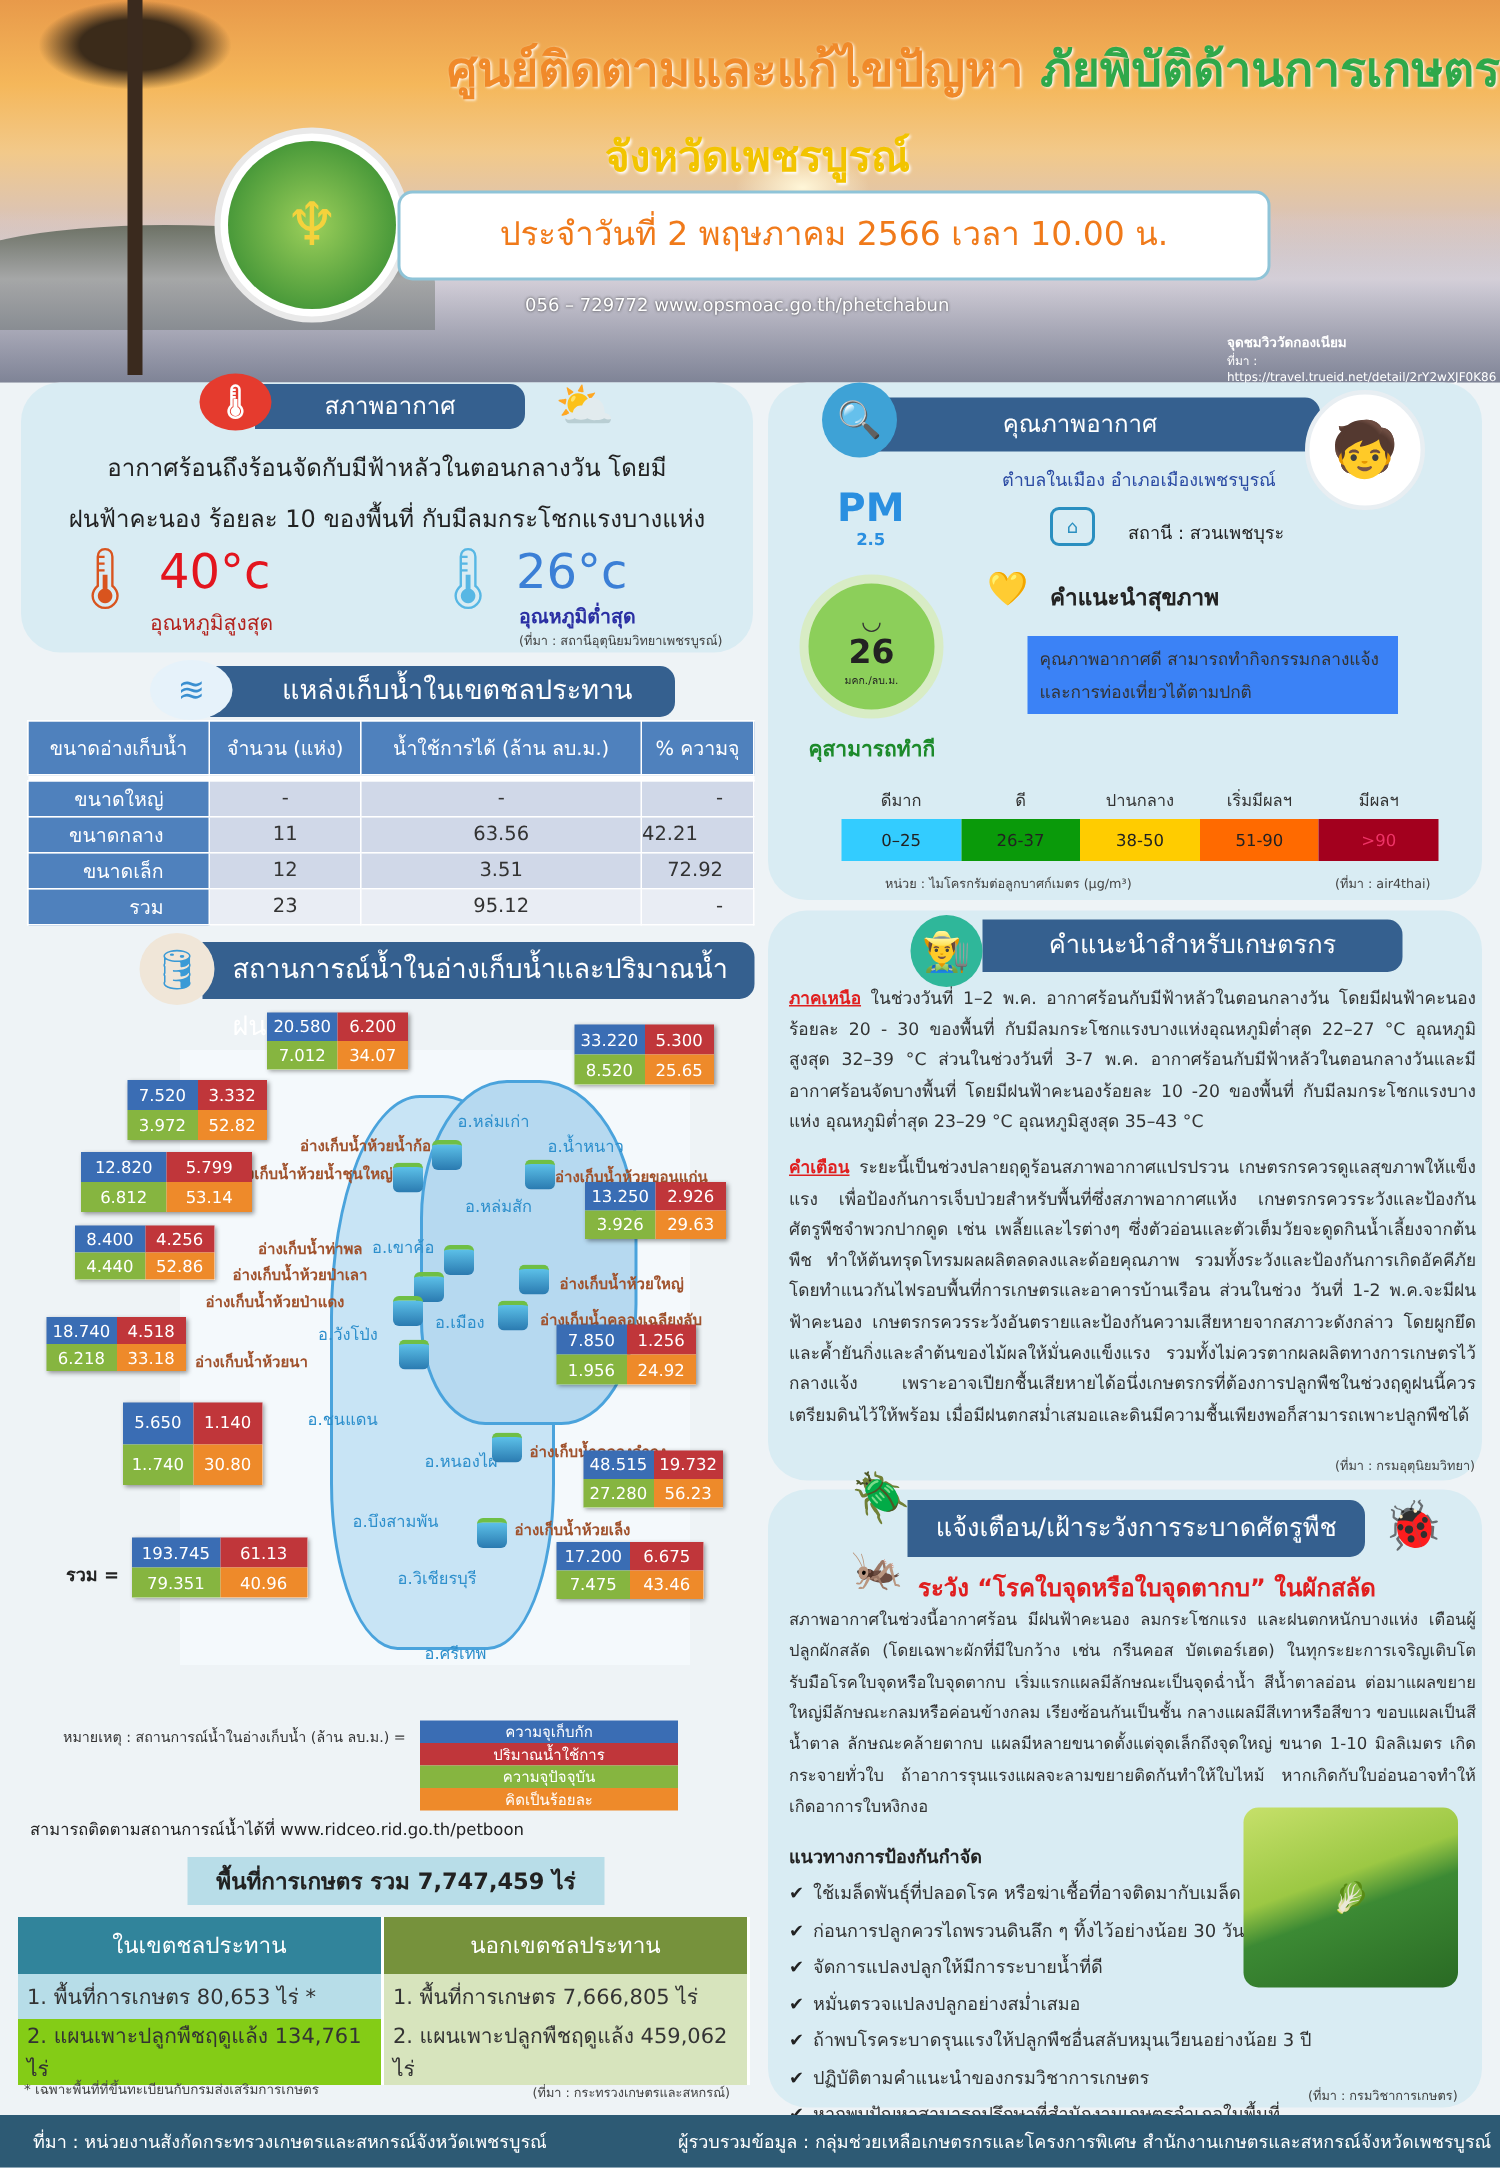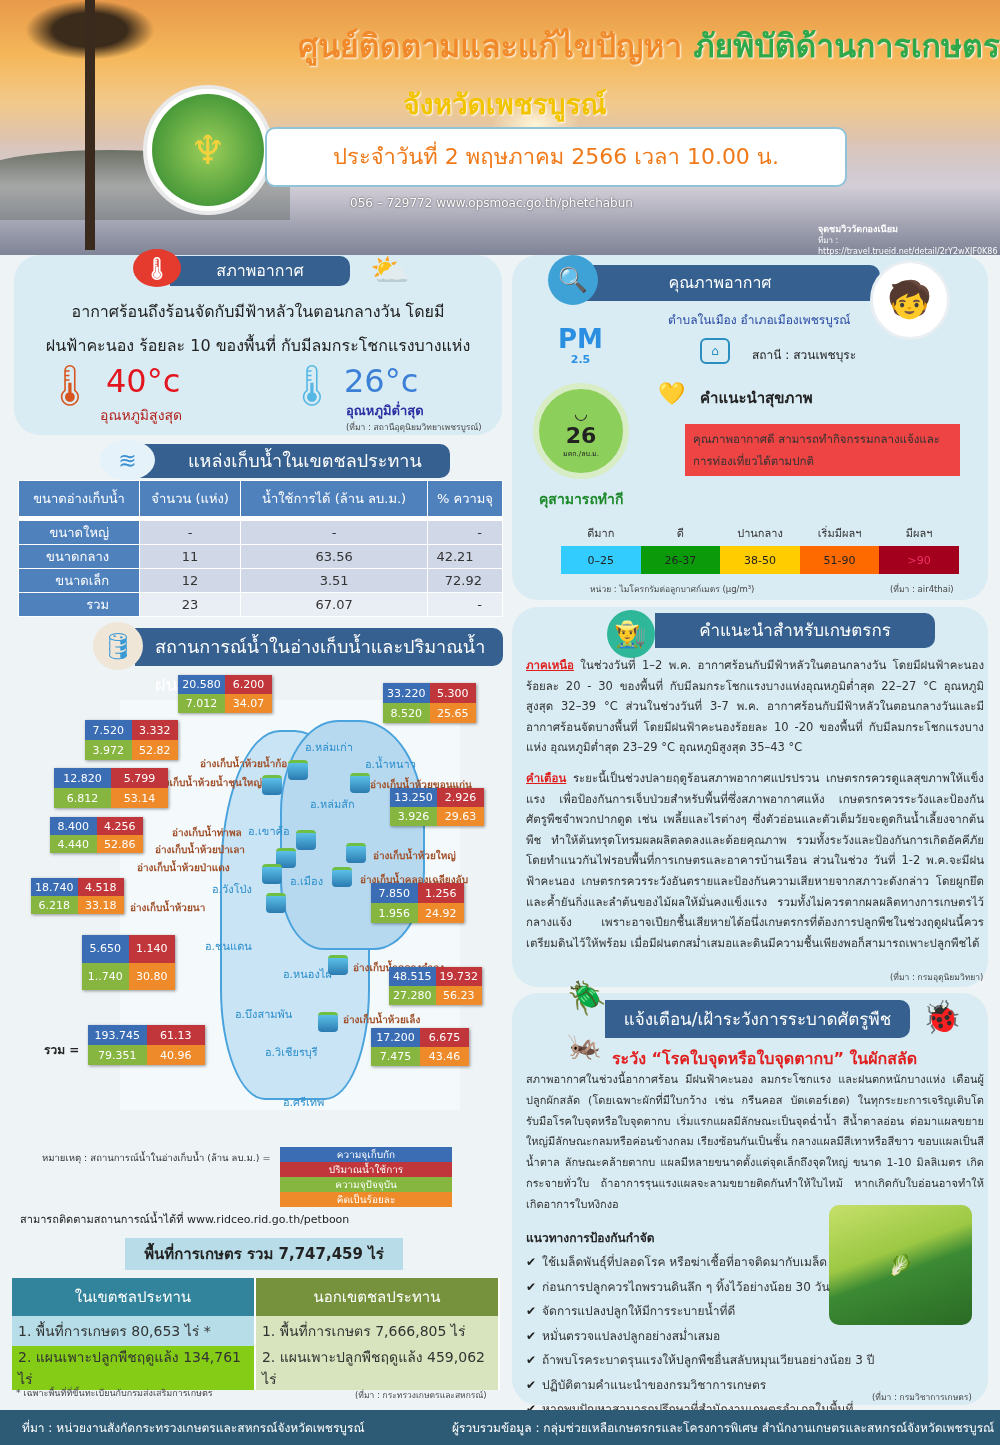--- a/index.html
+++ b/index.html
@@ -101,21 +101,21 @@
   </div>
 <div class="iconc" style="left:700px;top:338px;width:30px;height:26px;border-radius:6px;border:2px solid #2a8fc0;color:#2a8fc0;font-size:12px">⌂</div>
 <div style="position:absolute;left:752px;top:345px;font-size:12px;color:#222">สถานี : สวนเพชบุระ</div>
 <div class="iconc" style="left:533px;top:383px;width:96px;height:96px;background:#8ccf5a;border:6px solid #d8ecc5;flex-direction:column">
   <span style="font-size:16px;color:#333">◡</span>
   <span style="font-size:22px;font-weight:bold;color:#222">26</span>
   <span style="font-size:7px;color:#222">มคก./ลบ.ม.</span>
 </div>
 <div class="iconc" style="left:652px;top:378px;width:40px;height:30px;font-size:22px;color:#f0a040">💛</div>
 <div style="position:absolute;left:700px;top:386px;font-size:15px;color:#222;font-weight:bold">คำแนะนำสุขภาพ</div>
-<div style="position:absolute;left:685px;top:424px;width:275px;height:52px;background:#ef4444;padding:4px 8px;font-size:11.5px;line-height:22px;color:#333">คุณภาพอากาศดี สามารถทำกิจกรรมกลางแจ้งและการท่องเที่ยวได้ตามปกติ</div>
+<div style="position:absolute;left:685px;top:424px;width:247px;height:52px;background:#3b82f6;padding:4px 8px;font-size:11.5px;line-height:22px;color:#333">คุณภาพอากาศดี สามารถทำกิจกรรมกลางแจ้งและการท่องเที่ยวได้ตามปกติ</div>
 <div style="position:absolute;left:539px;top:488px;font-size:14px;color:#1c8a2a;font-weight:bold">คุสามารถทำกี</div>
 <div class="aqlabels">
   <span>ดีมาก</span>
   <span>ดี</span>
   <span>ปานกลาง</span>
   <span>เริ่มมีผลฯ</span>
   <span>มีผลฯ</span>
 </div>
 <div class="aqbar">
   <span style="background:#33ccff;color:#222">0–25</span>
@@ -143,32 +143,32 @@
   <tr>
         <td class="rl">ขนาดใหญ่</td>
         <td>-</td>
         <td>-</td>
         <td style="text-align:right;padding-right:20px">-</td>
       </tr>
   <tr>
         <td class="rl">ขนาดกลาง</td>
         <td>11</td>
         <td>63.56</td>
-        <td style="text-align:center;padding-right:20px">42.21</td>
+        <td style="text-align:left;padding-right:20px">42.21</td>
       </tr>
   <tr>
         <td class="rl">ขนาดเล็ก</td>
         <td>12</td>
         <td>3.51</td>
         <td style="text-align:right;padding-right:20px">72.92</td>
       </tr>
   <tr>
         <td class="rl">รวม</td>
         <td style="background:#e9edf4">23</td>
-        <td style="background:#e9edf4">67.07</td>
+        <td style="background:#e9edf4">95.12</td>
         <td style="background:#e9edf4;text-align:right;padding-right:20px">-</td>
       </tr>
 </tbody>
   </table>
 
 <div class="section-title-wide" style="left:135px;top:628px;width:368px;height:38px;line-height:38px">สถานการณ์น้ำในอ่างเก็บน้ำและปริมาณน้ำฝน</div>
 <div class="iconc" style="left:93px;top:622px;width:50px;height:48px;background:#f0e6d8;color:#3a9ad6;font-size:26px">🛢</div>
 <div class="map"></div>
 <div class="mapshape"></div>
 <div class="mapshape2"></div>

